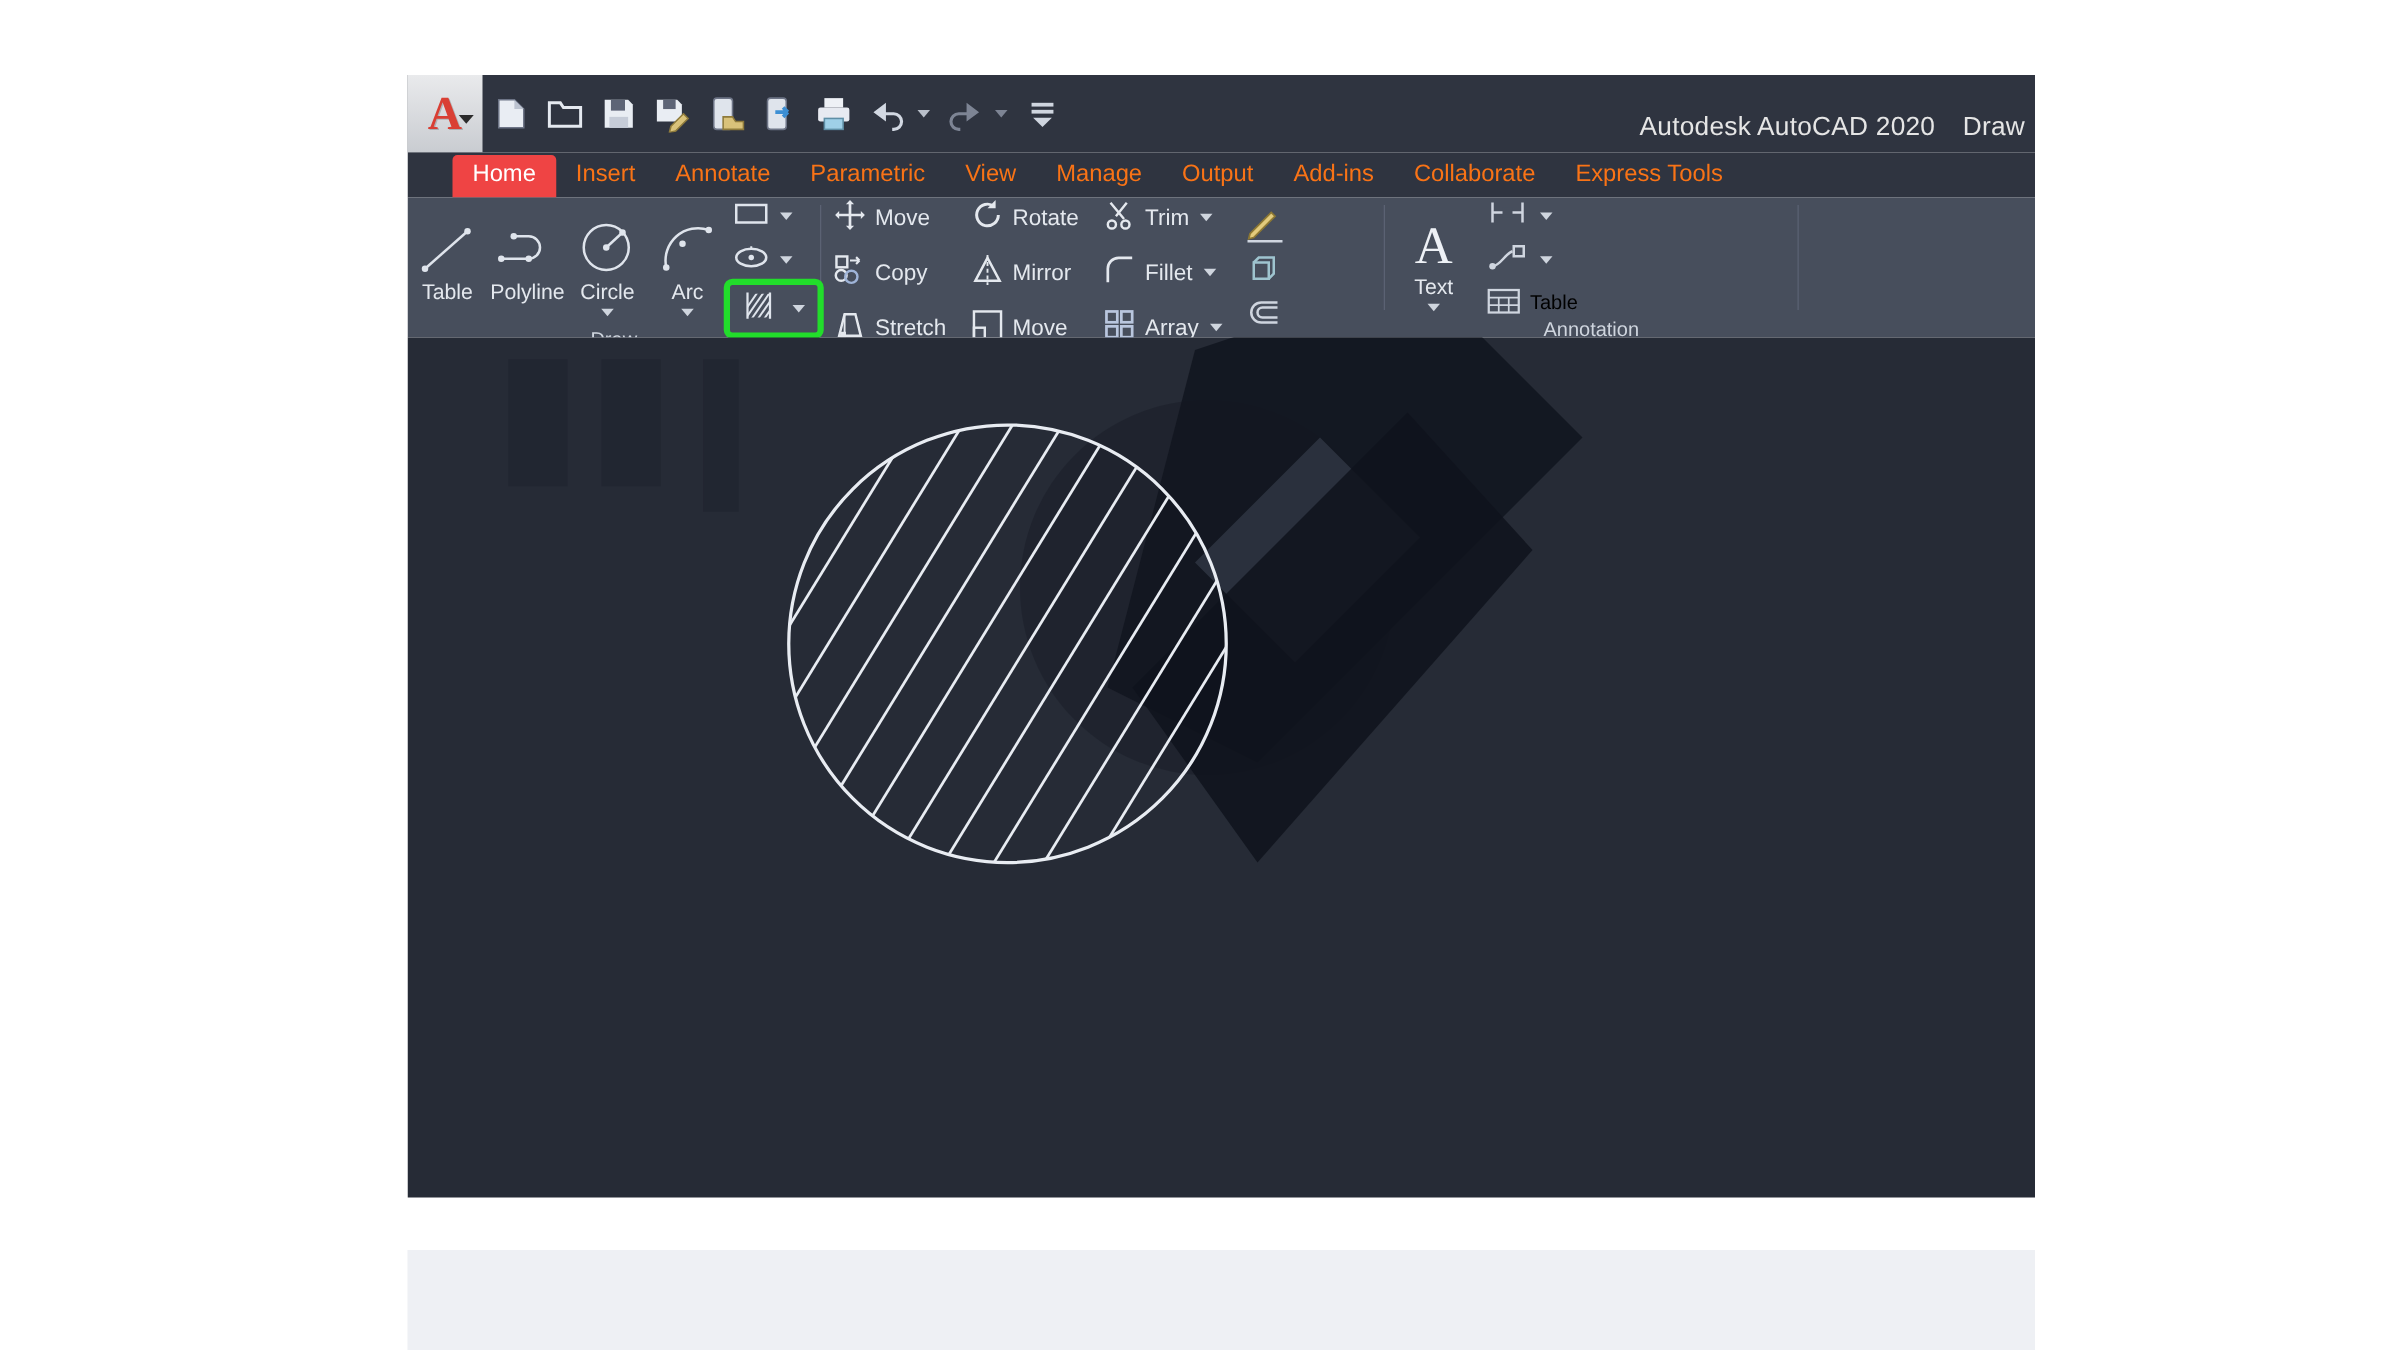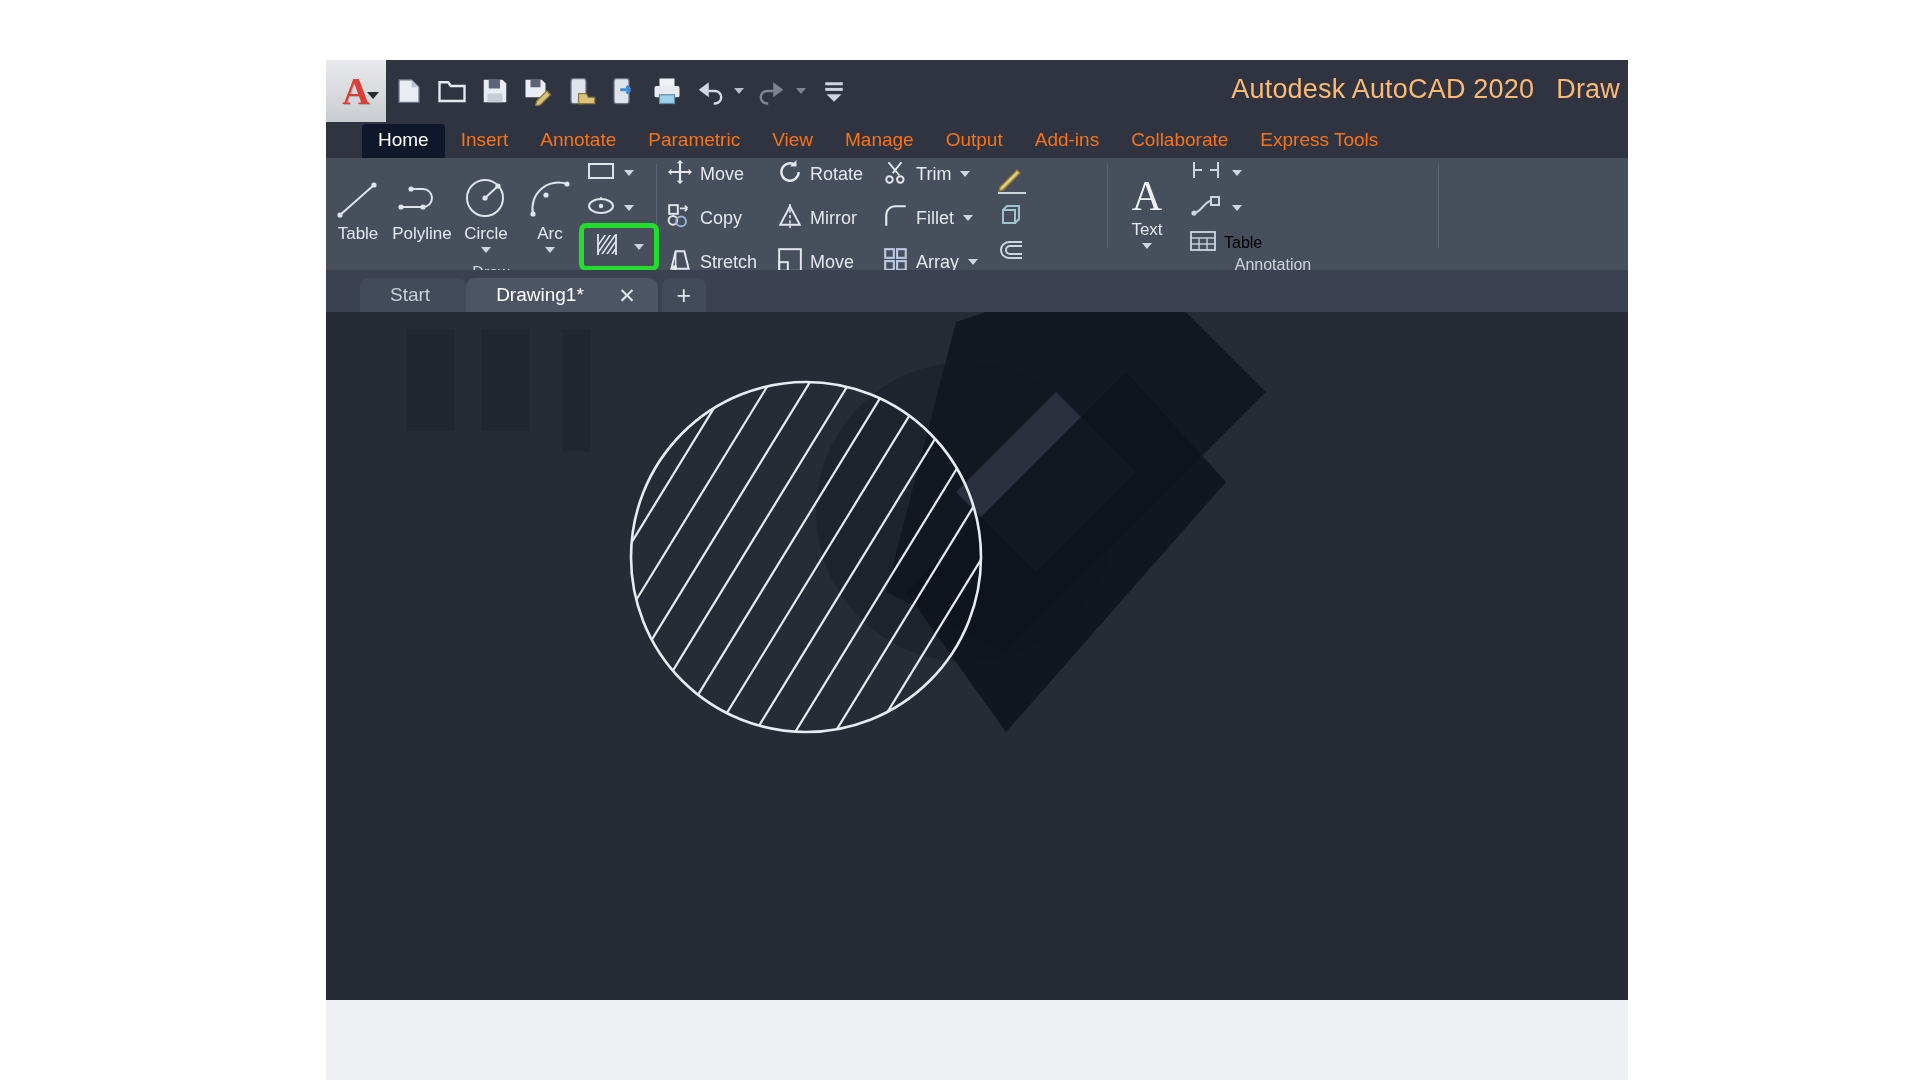--- a/index.html
+++ b/index.html
@@ -18,29 +18,29 @@
   .acad-logo .caret { position:absolute; right:7px; top:32px;
     border-left:6px solid transparent; border-right:6px solid transparent;
     border-top:7px solid #2b2b2b; }
 
   .qat { position:absolute; left:68px; top:0; height:62px; display:flex;
     align-items:center; gap:13px; }
   .qicon { width:30px; height:30px; position:relative; display:inline-block; }
   .qcaret { border-left:5px solid transparent; border-right:5px solid transparent;
     border-top:6px solid #b9bfca; margin-left:-4px; }
 
-  .title-text { position:absolute; right:0; top:14px; white-space:nowrap;
-    color:#fdba74; font-size:27px; letter-spacing:.2px; padding-right:8px; }
+  .title-text { position:absolute; right:0; top:30px; white-space:nowrap;
+    color:#e5e5e5; font-size:21px; letter-spacing:.2px; padding-right:8px; }
   .title-text .doc { margin-left:22px; }
 
   
   .tabstrip { position:relative; height:36px; background:#2f3440; display:flex;
     align-items:flex-end; padding-left:36px; }
   .rtab { color:#f97316; font-size:19px; padding:5px 16px 7px; white-space:nowrap; }
-  .rtab.active { background:#0f172a; color:#ffffff; border-radius:4px 4px 0 0; }
+  .rtab.active { background:#ef4444; color:#ffffff; border-radius:4px 4px 0 0; }
 
   
   .ribbon { position:relative; height:112px; background:#474e5c; display:flex; }
   .panel { position:relative; height:112px; display:flex; flex-direction:column; }
   .panel .prow { flex:1; display:flex; align-items:center; }
   .panel-title { height:26px; display:flex; align-items:center;
     justify-content:center; color:#cfd5de; font-size:16px; gap:7px;flex-direction:column; }
   .panel-title .pc { border-left:5px solid transparent; border-right:5px solid transparent;
     border-top:6px solid #cfd5de; }
   .pdiv { width:1px; background:#5b6273; margin:6px 0 22px; }
@@ -487,30 +487,20 @@
       </div>
     </div>
 
     <div class="pdiv"></div>
 
     <div class="panel" style="width:140px">
       <div class="panel-title"></div>
     </div>
   </div>
 
-  <div class="doctabs">
-    <div class="dtab start">
-      <span>Start</span>
-    </div>
-    <div class="dtab active">
-      <span>Drawing1*</span>
-      <span class="x">✕</span>
-    </div>
-    <div class="newtab">+</div>
-  </div>
 
   <div class="canvas">
 
     <svg class="wm-mark" viewBox="0 0 620 560">
       <path d="M110 250 A150 150 0 01410 250 A150 150 0 01110 250 Z" fill="#1e222c" opacity="0.75"></path>
       <path d="M250 60 L430 0 L560 130 L300 390 L180 330 Z" fill="#121620" opacity="0.9"></path>
       <path d="M250 230 L350 130 L430 210 L330 310 Z" fill="#3b4150" opacity="0.6"></path>
       <path d="M200 330 L420 110 L520 220 L300 470 Z" fill="#0f131c" opacity="0.85"></path>
     </svg>
     <svg class="wm-mark" viewBox="0 0 620 560" style="left:40px;top:-30px;width:420px;height:420px">

